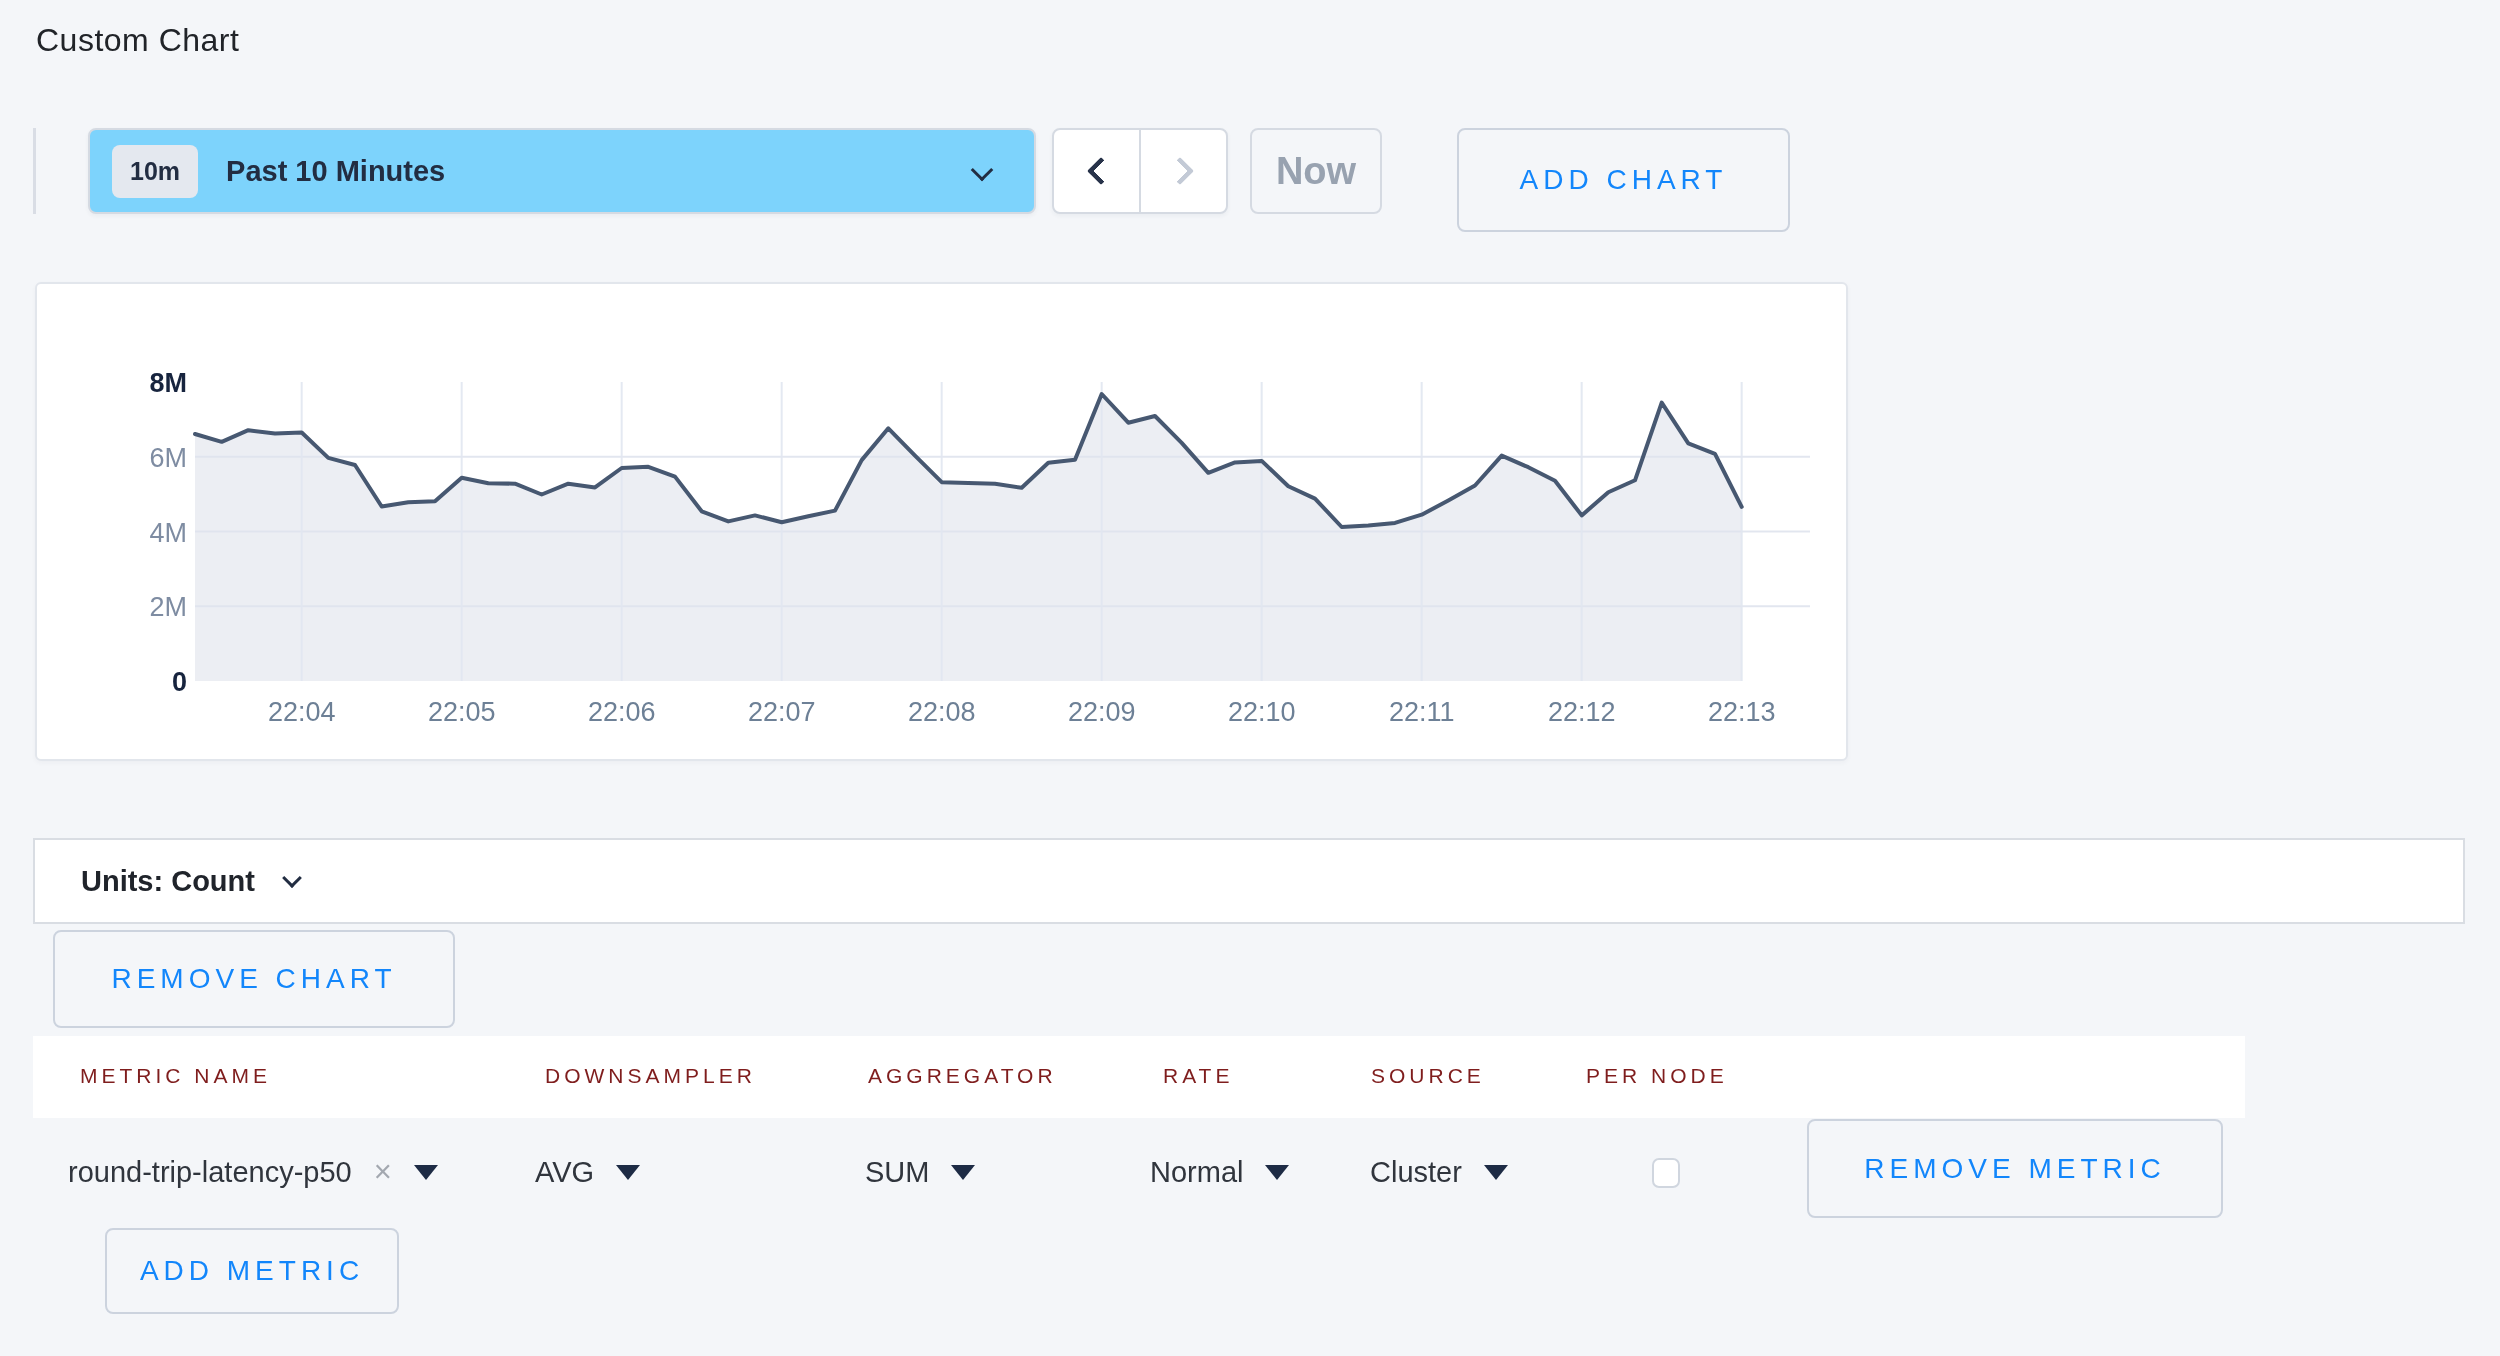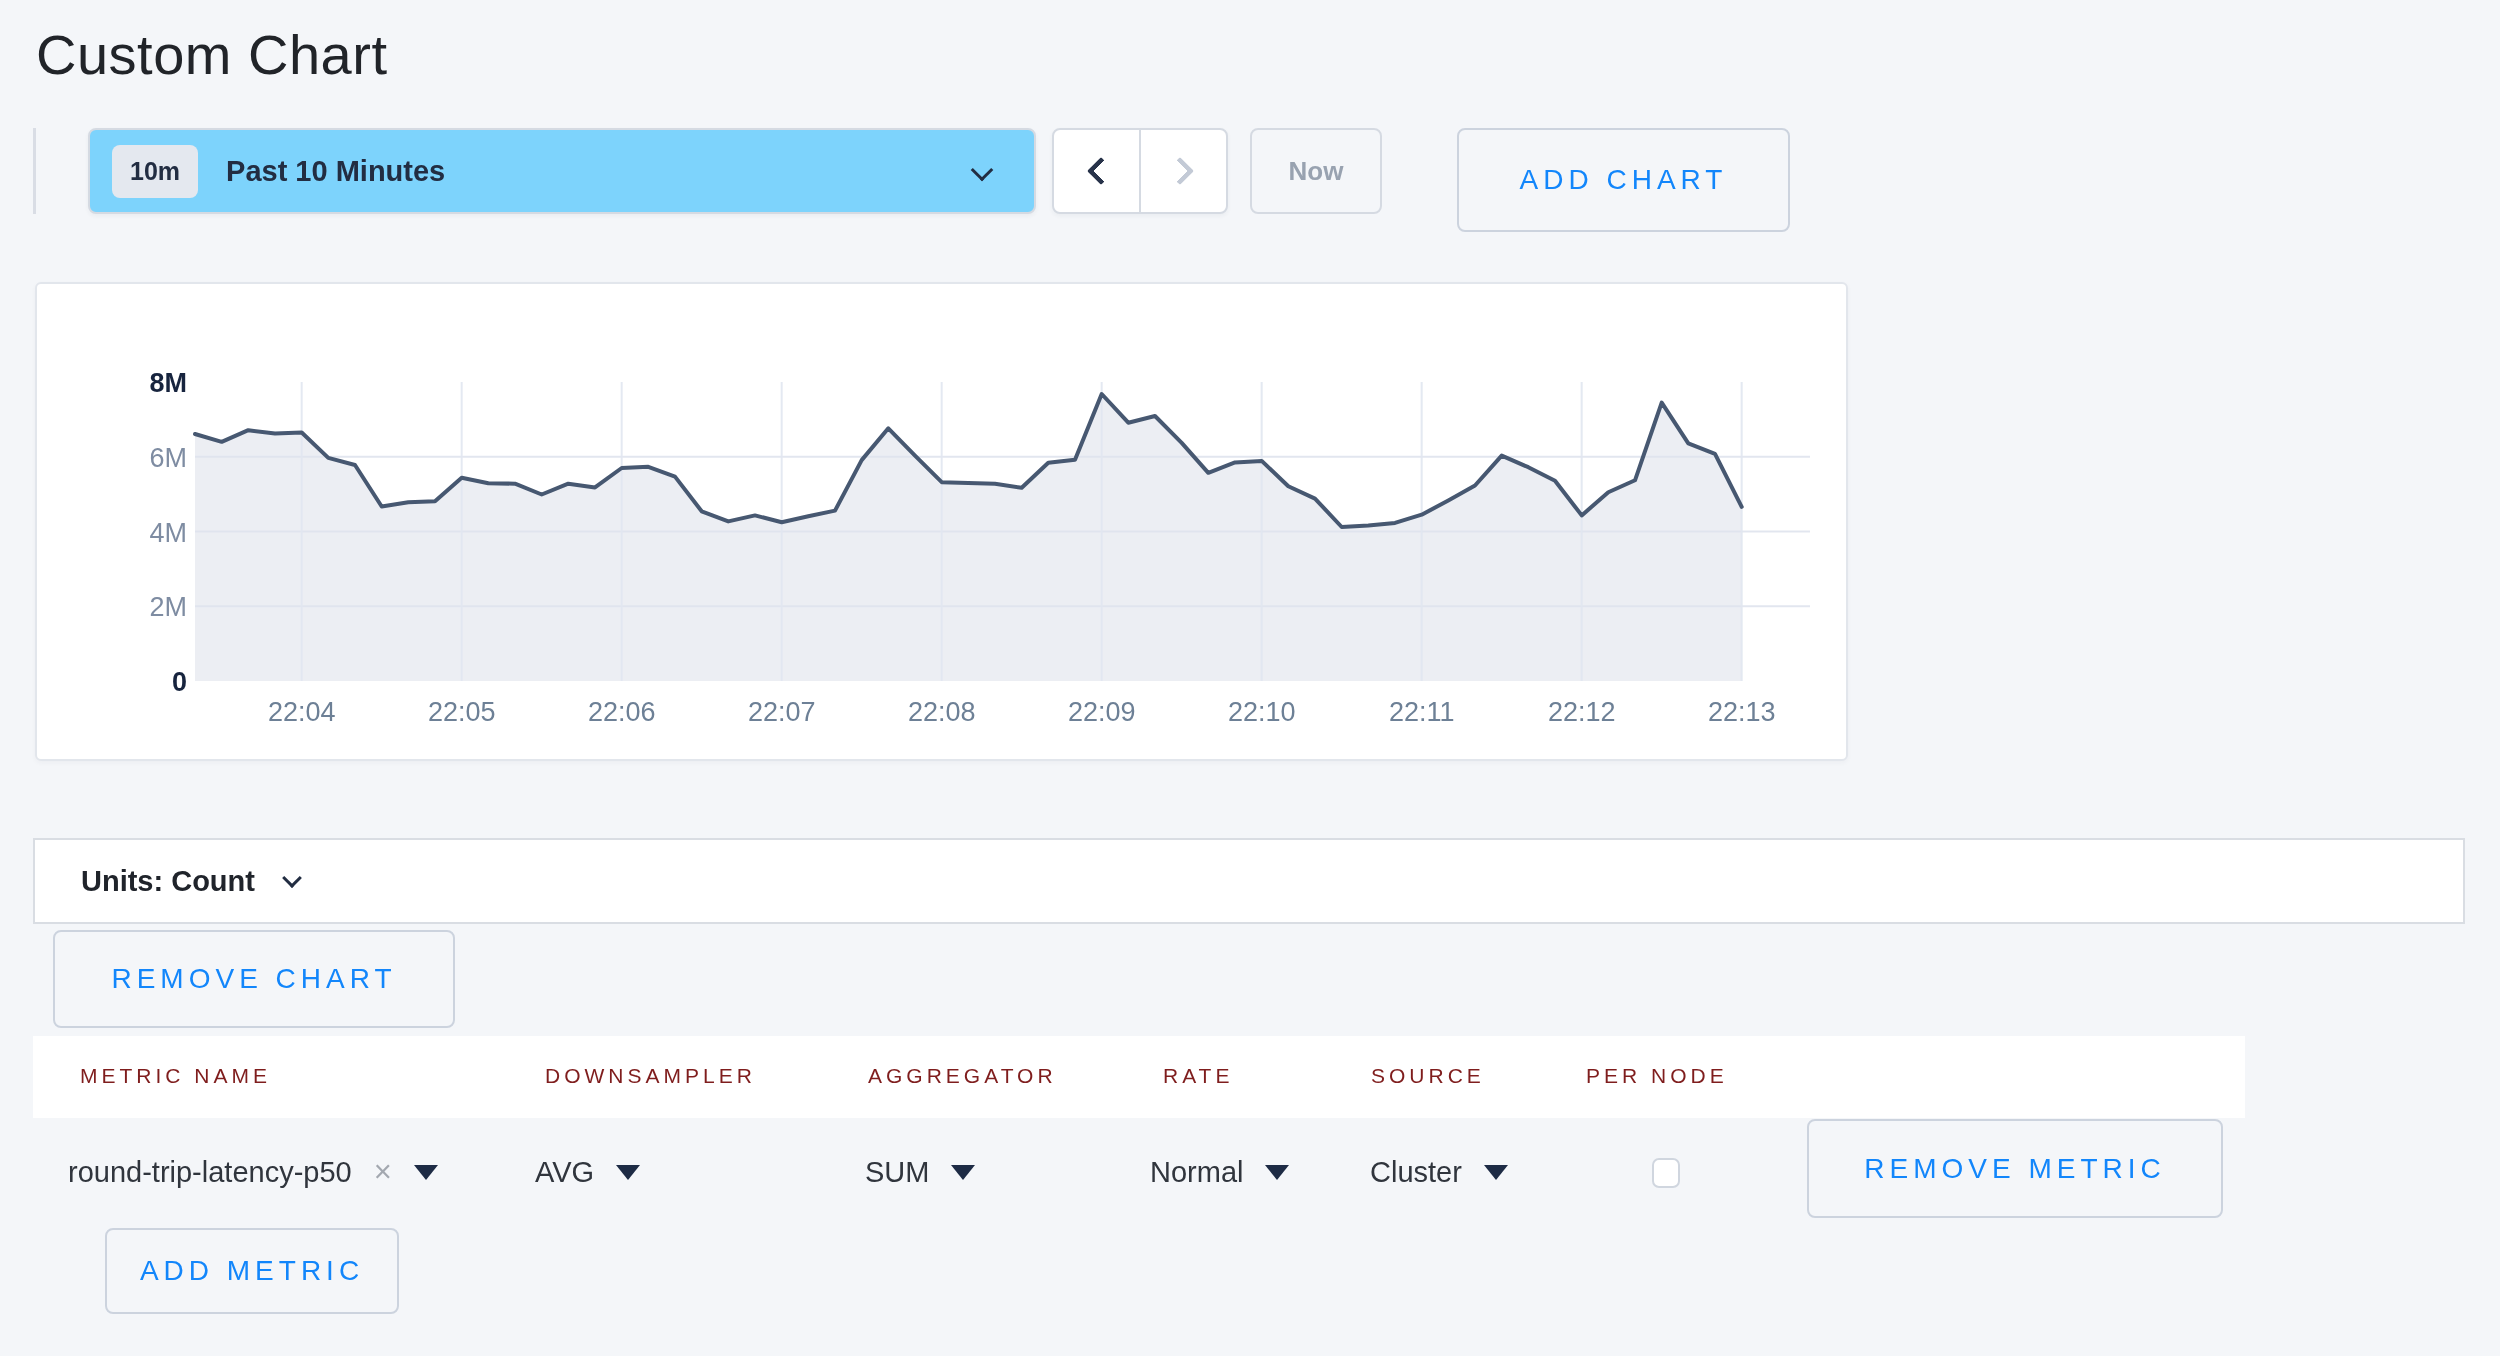--- a/index.html
+++ b/index.html
@@ -9,21 +9,21 @@
     background:#f4f6f9;
     position:relative;
     overflow:hidden;
     color:#222d42;
   }
   .abs { position:absolute; }
 
   
   .page-title {
     left:36px; top:22px;
-    font-size:56px; font-weight:400; color:#212429;
+    font-size:32px; font-weight:400; color:#212429;
     letter-spacing:0.5px;
   }
 
   
   .toolbar-divider {
     left:33px; top:128px; width:3px; height:86px;
     background:#d9dde5;
   }
   .time-dropdown {
     left:88px; top:128px; width:948px; height:86px;
@@ -63,21 +63,21 @@
   }
   .arrow-cell + .arrow-cell { border-left:2px solid #d5dae2; }
   .chev-big { width:20px; height:20px; }
   .chev-left  { border-left:5px solid #28334a; border-bottom:5px solid #28334a; transform:rotate(45deg); border-radius:2px; margin-left:8px;}
   .chev-right { border-right:5px solid #c3cad6; border-bottom:5px solid #c3cad6; transform:rotate(-45deg); border-radius:2px; margin-right:8px;}
 
   .now-button {
     left:1250px; top:128px; width:132px; height:86px;
     border:2px solid #d5dae2; border-radius:8px;
     background:transparent;
-    font-size:26px; font-weight:700; color:#98a2b0;
+    font-size:38px; font-weight:700; color:#98a2b0;
     font-family:inherit; cursor:pointer;
   }
   .blue-button {
     border:2px solid #ccd3de; border-radius:8px;
     background:transparent;
     font-size:28px; font-weight:400; color:#1286fb;
     letter-spacing:5px; text-transform:uppercase;
     font-family:inherit; cursor:pointer;
   }
   .add-chart-button { left:1457px; top:128px; width:333px; height:104px; }

